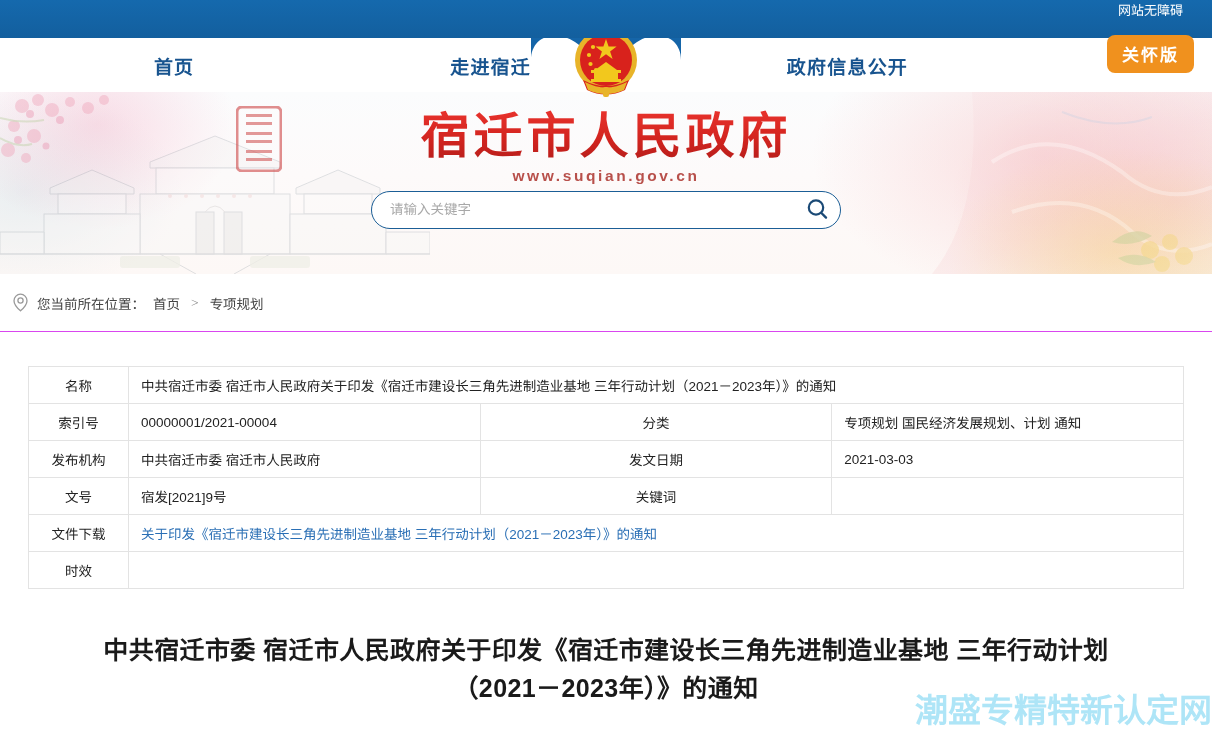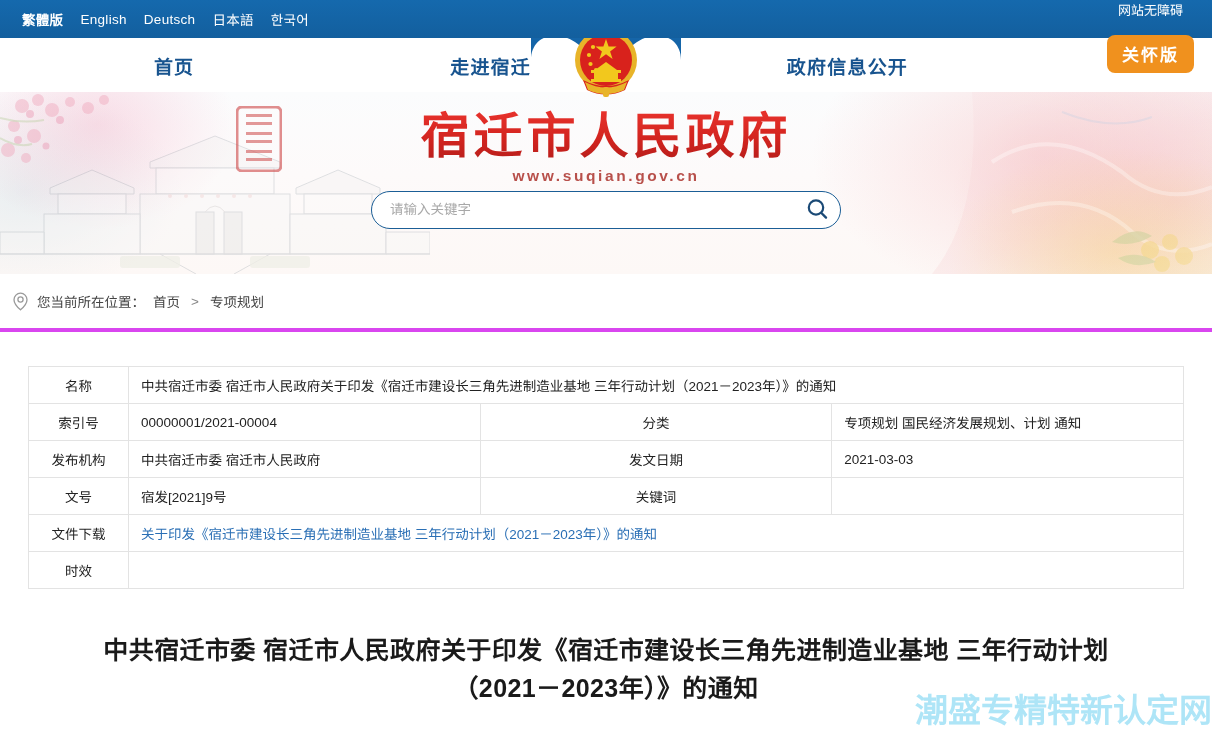--- a/index.html
+++ b/index.html
@@ -202,21 +202,22 @@
     display: flex; align-items: center; justify-content: center;
   }
 
   
   .crumbwrap {
     height: 58px;
     background: #ffffff;
     display: flex;
     align-items: center;
     padding-left: 12px;
-    border-bottom: 4px solid #d946ef;
+    border-bottom: 1px solid #d946ef;
+    font-family: Liberation Serif, serif;
   }
   .crumb {
     display: flex;
     align-items: center;
     gap: 8px;
     font-size: 13.5px;
     color: #444;
     white-space: nowrap;
   }
   .crumb-label { color: #444; }
@@ -278,27 +279,20 @@
     line-height: 1.15;
   }
   .stage { position: relative; width: 1212px; height: 738px; overflow: hidden; }
 </style>
 </head>
 <body>
 
 <div class="stage">
 
   <div class="topbar">
-    <div class="lang-list">
-      <span class="lang-item bold">繁體版</span>
-      <span class="lang-item">English</span>
-      <span class="lang-item">Deutsch</span>
-      <span class="lang-item">日本語</span>
-      <span class="lang-item">한국어</span>
-    </div>
 
     <div class="topbar-right">
       <span class="user-center">
         <svg class="user-icon" width="15" height="16" viewBox="0 0 15 16">
           <circle cx="7.5" cy="4.6" r="3.2" fill="none" stroke="#ffffff" stroke-width="1.3"></circle>
           <path d="M1.7 15 C1.7 10.6 4.3 9 7.5 9 C10.7 9 13.3 10.6 13.3 15" fill="none" stroke="#ffffff" stroke-width="1.3" stroke-linecap="round"></path>
         </svg>
         <span>用户中心</span>
       </span>
       <span class="barrier-free">网站无障碍</span>

